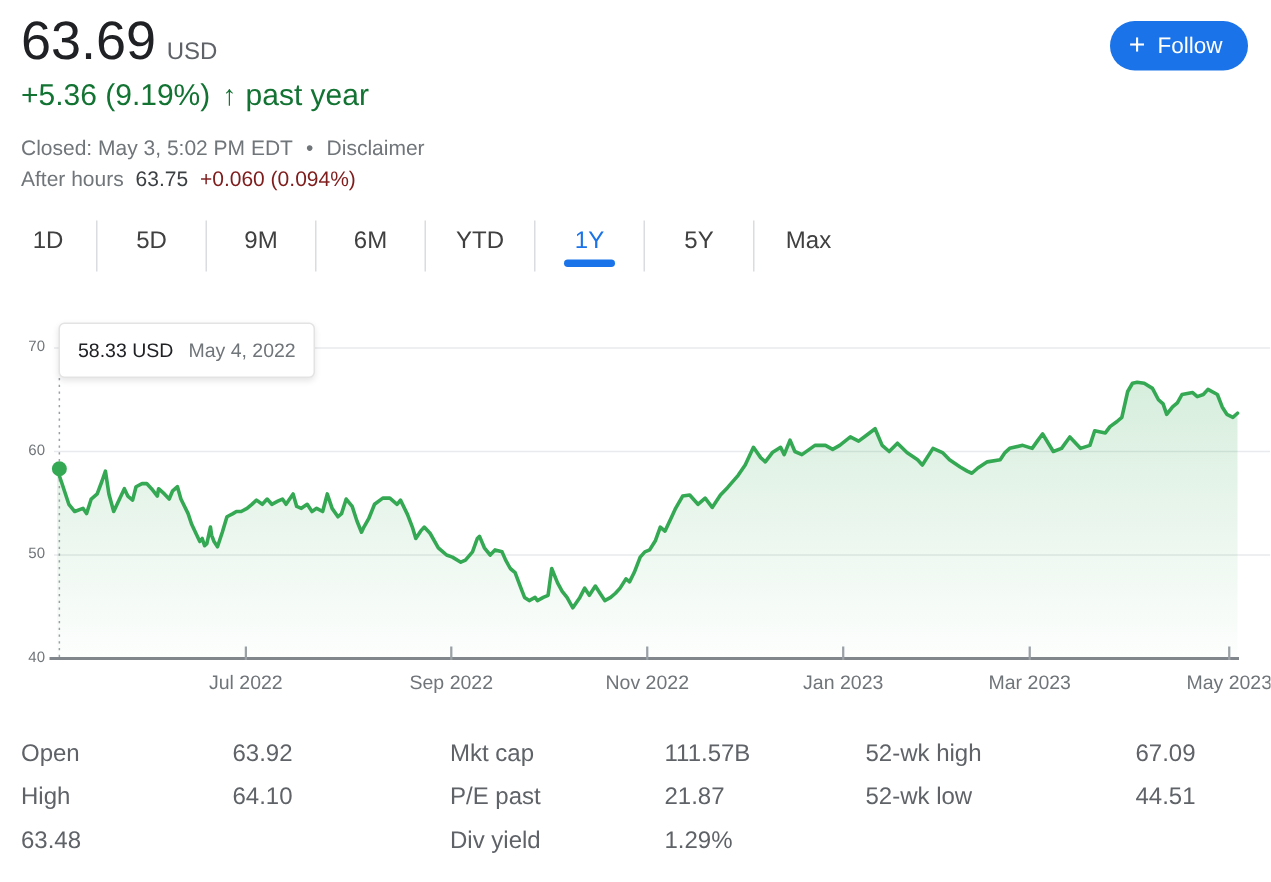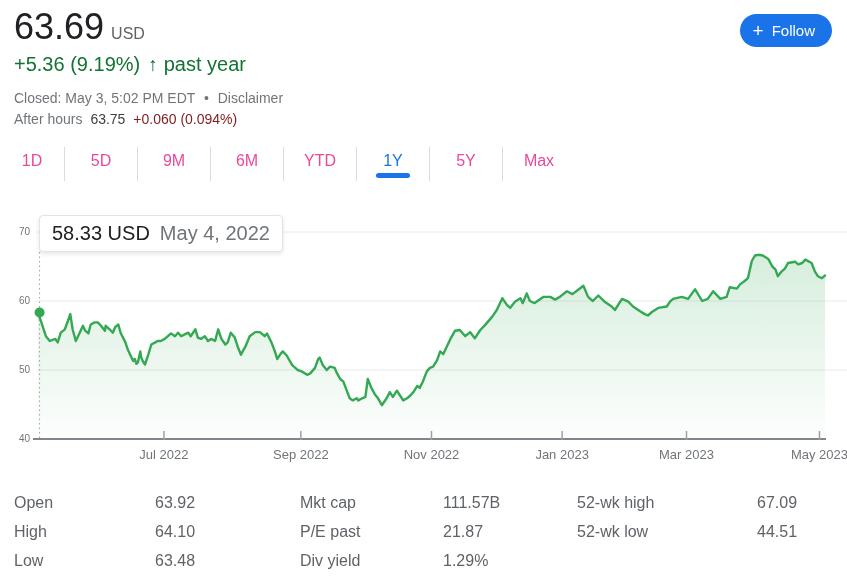--- a/index.html
+++ b/index.html
@@ -20,37 +20,37 @@
   .ah-price{color:#3c4043;margin:0 4px;}
   .ah-change{color:#7f1d1d;}
   .follow-btn{
     position:absolute;right:15px;top:14px;height:33px;padding:0 17px 0 13px;
     background:#1a73e8;border:none;border-radius:17px;display:flex;align-items:center;
     color:#fff;font-size:15px;cursor:pointer;font-family:"Liberation Sans",sans-serif;
   }
   .follow-btn .plus{font-size:19px;font-weight:400;margin-right:8px;line-height:1;}
   
   .tabs{position:absolute;left:0;top:146px;height:38px;display:flex;align-items:stretch;}
-  .tab{position:relative;width:72px;text-align:center;font-size:16px;color:#ec4899;
+  .tab{position:relative;width:72px;text-align:center;font-size:16px;color:#404040;
        line-height:26px;padding-top:2px;cursor:pointer;}
   .tab.first{width:64px;}
   .tab.active{color:#1a73e8;}
   .tab .bar{position:absolute;left:50%;transform:translateX(-50%);top:27px;width:34px;height:5px;
             border-radius:3px;background:#1a73e8;}
   .tab-div{width:1px;background:#dadce0;margin:1px 0 3px 0;}
   
   .chart{position:absolute;left:0;top:200px;width:847px;height:270px;}
   .chart svg{position:absolute;left:0;top:0;}
   .ylab{position:absolute;width:26px;text-align:right;left:4px;font-size:10px;color:#70757a;line-height:16px;}
   .xlab{position:absolute;top:247px;transform:translateX(-50%);font-size:13px;color:#70757a;white-space:nowrap;}
   .tooltip{
     position:absolute;left:39px;top:15px;height:37px;box-sizing:border-box;
     background:#fff;border:1px solid #e3e3e3;border-radius:4px;
     box-shadow:0 2px 4px rgba(0,0,0,.10);
-    display:flex;align-items:center;padding:0 12px;font-size:20px;white-space:nowrap;z-index:5;
+    display:flex;align-items:center;padding:0 12px;font-size:13px;white-space:nowrap;z-index:5;
   }
   .tooltip .tt-price{color:#202124;}
   .tooltip .tt-date{color:#70757a;margin-left:10px;}
   
   .stats{position:absolute;left:0;top:493px;width:847px;font-size:16px;color:#5f6368;}
   .stat-col{position:absolute;top:0;}
   .stat-row{display:flex;margin-bottom:9px;line-height:20px;}
   .stat-label{display:inline-block;}
   .col1{left:14px;}  .col1 .stat-label{width:141px;}
   .col2{left:300px;} .col2 .stat-label{width:143px;}
@@ -158,21 +158,20 @@
   <div class="stat-col col1">
     <div class="stat-row">
       <span class="stat-label">Open</span>
       <span class="stat-value">63.92</span>
     </div>
     <div class="stat-row">
       <span class="stat-label">High</span>
       <span class="stat-value">64.10</span>
     </div>
     <div class="stat-row">
-      <span class="stat-label">Low</span>
       <span class="stat-value">63.48</span>
     </div>
   </div>
   <div class="stat-col col2">
     <div class="stat-row">
       <span class="stat-label">Mkt cap</span>
       <span class="stat-value">111.57B</span>
     </div>
     <div class="stat-row">
       <span class="stat-label">P/E past</span>

